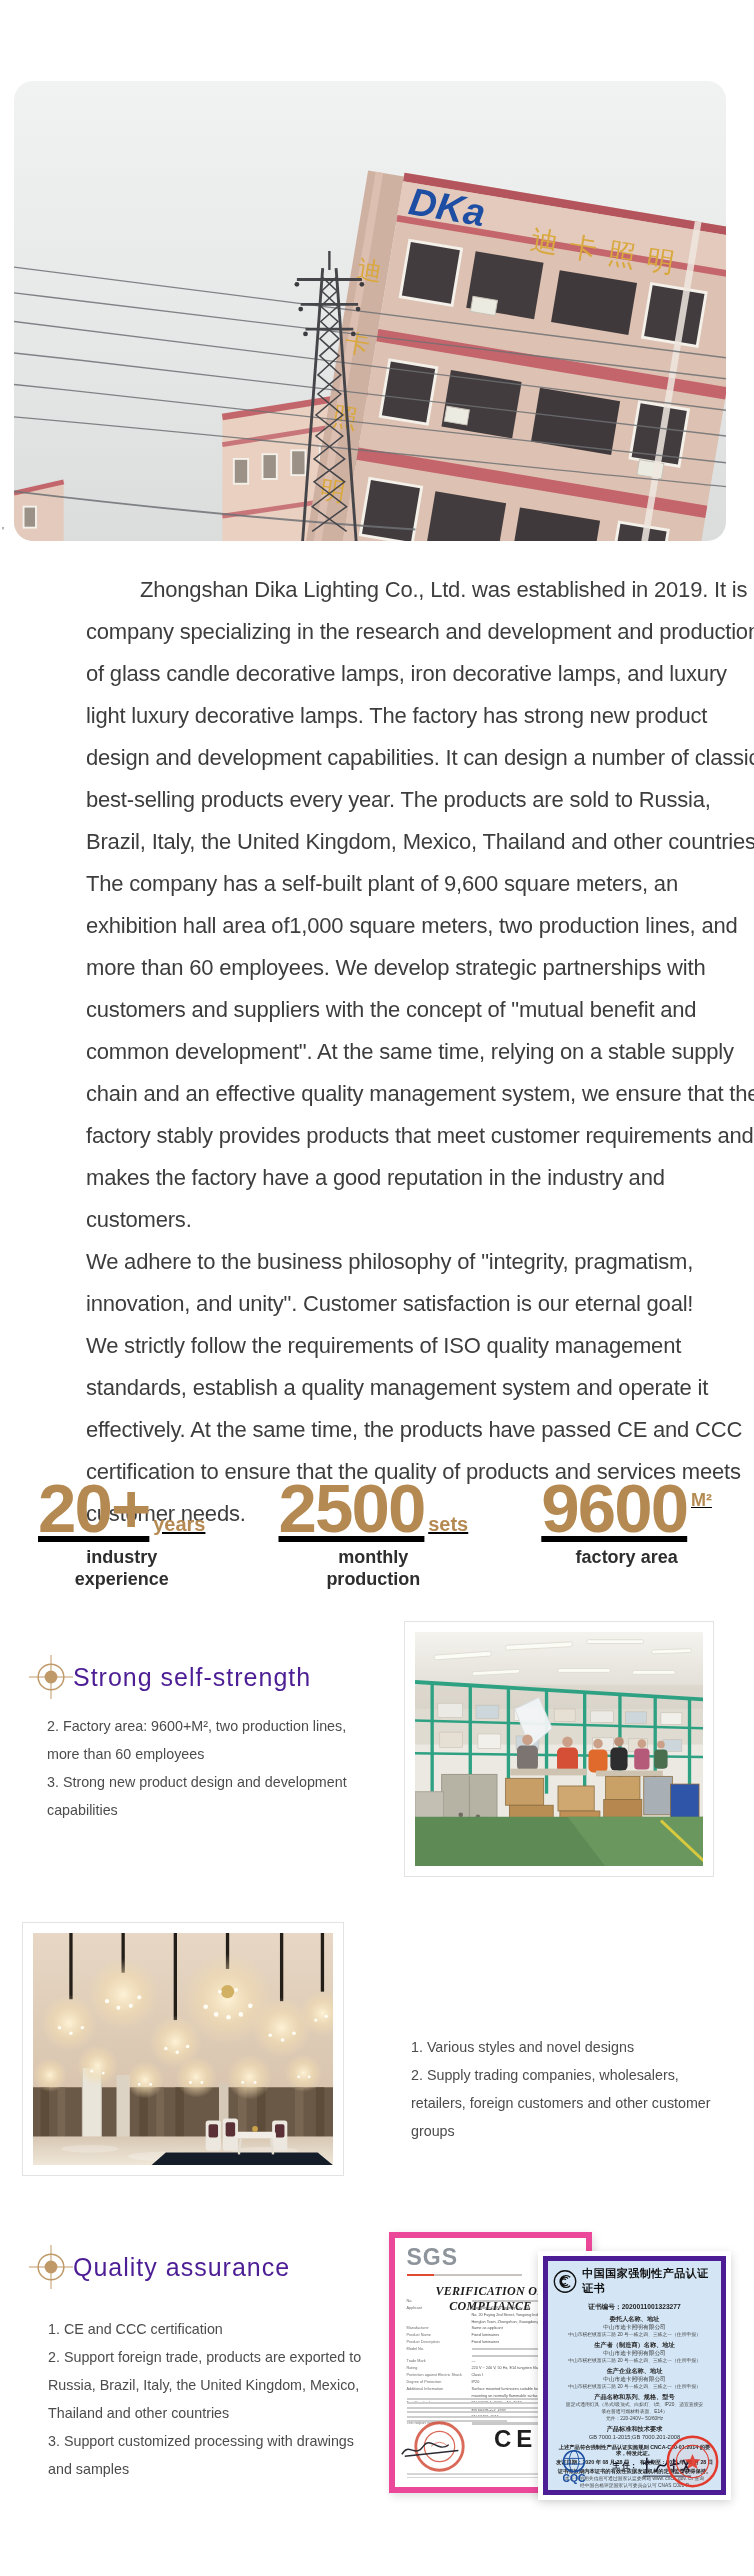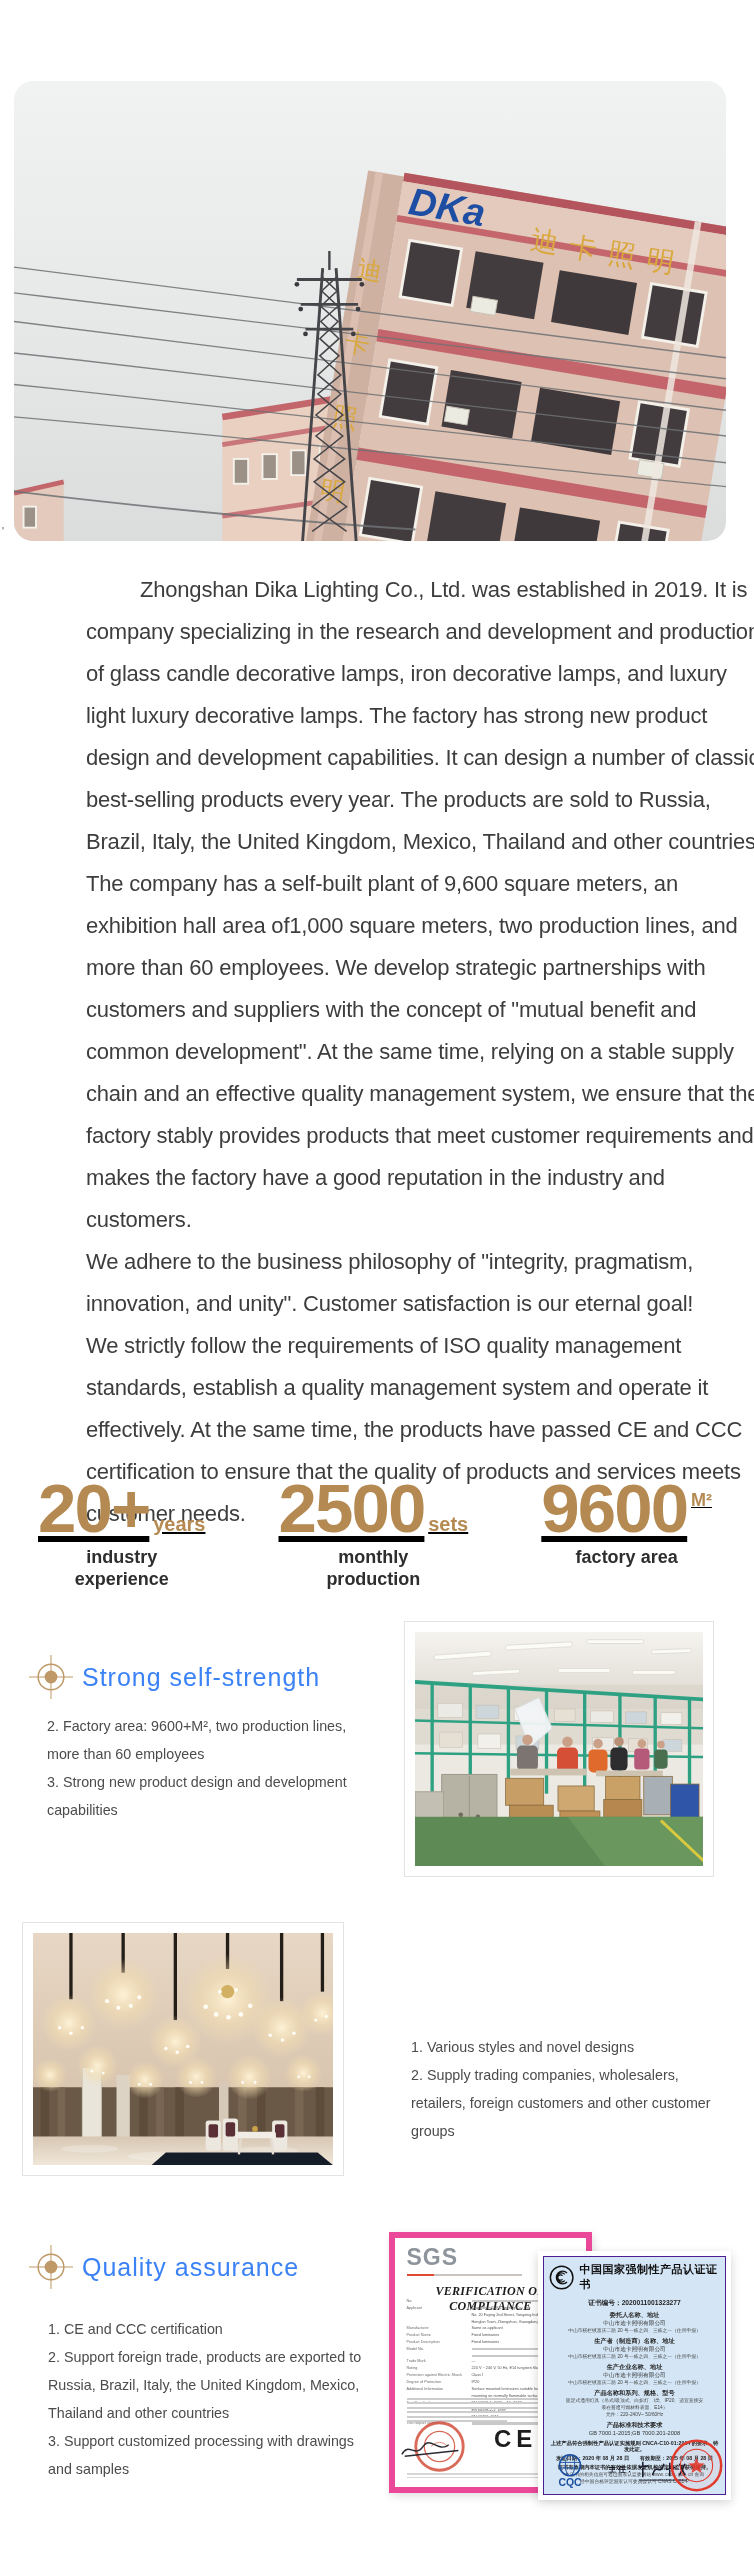--- a/index.html
+++ b/index.html
@@ -19,21 +19,21 @@
   .stats{position:absolute;left:38px;top:1479px;width:674px;display:flex;justify-content:space-between;}
   .stat{text-align:center;}
   .numrow{display:flex;align-items:flex-end;justify-content:center;text-decoration:underline;}
   .stat .value{font-size:69px;line-height:59px;font-weight:700;color:#b58a52;letter-spacing:-1.9px;}
   .stat .unit{font-size:20px;font-weight:600;color:#b58a52;padding:0 0 1.9px 3.8px;letter-spacing:0;text-align:center;}
   .stat .unit.sup{padding-bottom:27px;font-size:18px;}
   .stat .label{margin-top:7.6px;font-size:18px;line-height:22px;font-weight:600;color:#2e2e2e;}
   
   .sec-head{position:absolute;display:flex;align-items:center;}
   .sec-head .ticon{width:44px;height:44px;flex:0 0 44px;}
-  .sec-head h2{margin:0 0 0 9px;font-size:25px;font-weight:400;letter-spacing:1px;color:#3b82f6;white-space:nowrap;text-align:right;}
+  .sec-head h2{margin:0 0 0 0;font-size:25px;font-weight:400;letter-spacing:1px;color:#4c1d95;white-space:nowrap;text-align:right;}
   .bullets{position:absolute;font-size:14.3px;line-height:28px;color:#4c4c4c;}
   .bullets p{margin:0;}
   
   .frame{position:absolute;background:#fff;border:1px solid #e3e3e3;padding:9.6px;box-sizing:border-box;}
   .frame svg{display:block;width:100%;height:100%;}
   .frame-factory{left:404px;top:1621px;width:310px;height:256px;}
   .frame-chandelier{left:22px;top:1922px;width:322px;height:254px;}
   
   .certs{position:absolute;left:373px;top:2230px;width:363px;height:277px;}
   .cert-sgs{position:absolute;left:16px;top:1.9px;width:191px;height:249px;background:#fff;
@@ -52,21 +52,21 @@
   .sgs-para{position:absolute;left:11.5px;top:160px;width:168px;}
   .sgs-para i{display:block;height:1.8px;background:#cdcdcd;margin-bottom:2.7px;}
   .sgs-para i:last-child{width:60%;}
   .sgs-ce{position:absolute;left:99px;top:187px;font-size:24px;font-weight:600;letter-spacing:4.8px;color:#1d1d1d;}
   .sgs-stamp{position:absolute;left:17px;top:181px;}
   .sgs-sign{position:absolute;left:3.8px;top:199px;}
   .sgs-foot{position:absolute;left:11.5px;bottom:6.7px;width:168px;}
   .sgs-foot i{display:block;height:1.5px;background:#d6d6d6;margin-bottom:1.9px;}
   .cert-ccc{position:absolute;left:165px;top:21px;width:193px;height:249px;background:#fff;
             padding:4.8px;box-sizing:border-box;box-shadow:0 2.9px 9.6px rgba(0,0,0,0.18);z-index:2;}
-  .ccc-inner{position:relative;width:100%;height:100%;background:#d4e6f5;border:1px solid #4c1d95;
+  .ccc-inner{position:relative;width:100%;height:100%;background:#d4e6f5;border:5px solid #4c1d95;
              box-sizing:border-box;overflow:hidden;}
   .ccc-head{display:flex;align-items:center;padding:5.7px 5.7px 1.9px 5.7px;}
   .ccc-title{font-size:11px;font-weight:700;color:#101010;margin-left:4.8px;letter-spacing:0.5px;}
   .ccc-lines{text-align:center;padding:1.9px 5.7px 0 5.7px;color:#333;}
   .cline{margin:1px 0;line-height:1.25;}
   .ln-num{font-size:6.7px;font-weight:700;color:#1e1e1e;margin:2.9px 0;}
   .ln-h{font-size:6.2px;font-weight:700;color:#2a2a2a;margin-top:3.3px;}
   .ln-b{font-size:5.7px;color:#333;}
   .ln-s{font-size:4.8px;color:#454545;}
   .ln-h2{font-size:5.3px;font-weight:700;color:#222;margin-top:2.4px;}

